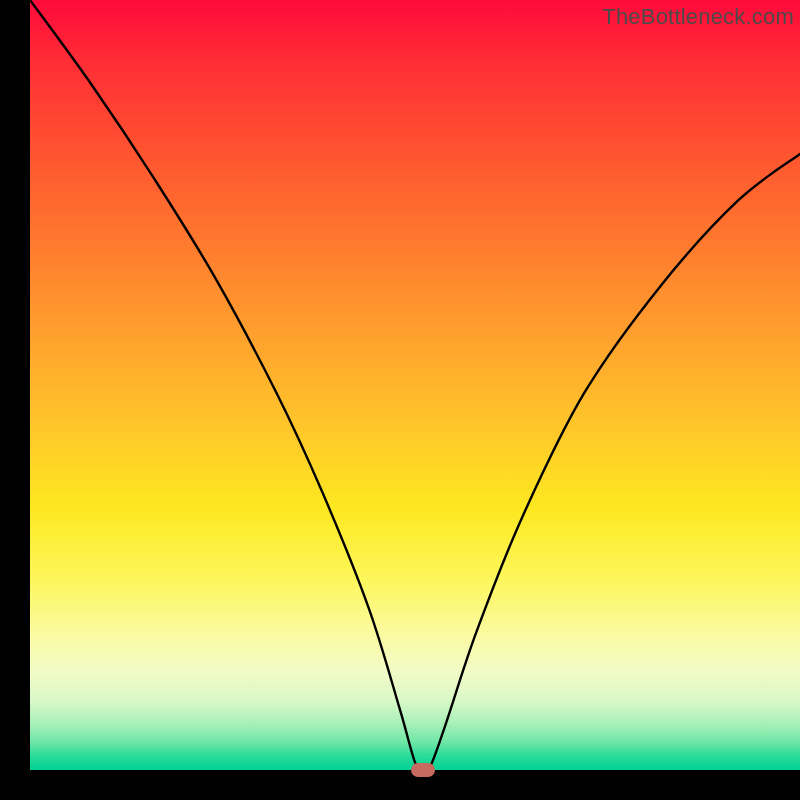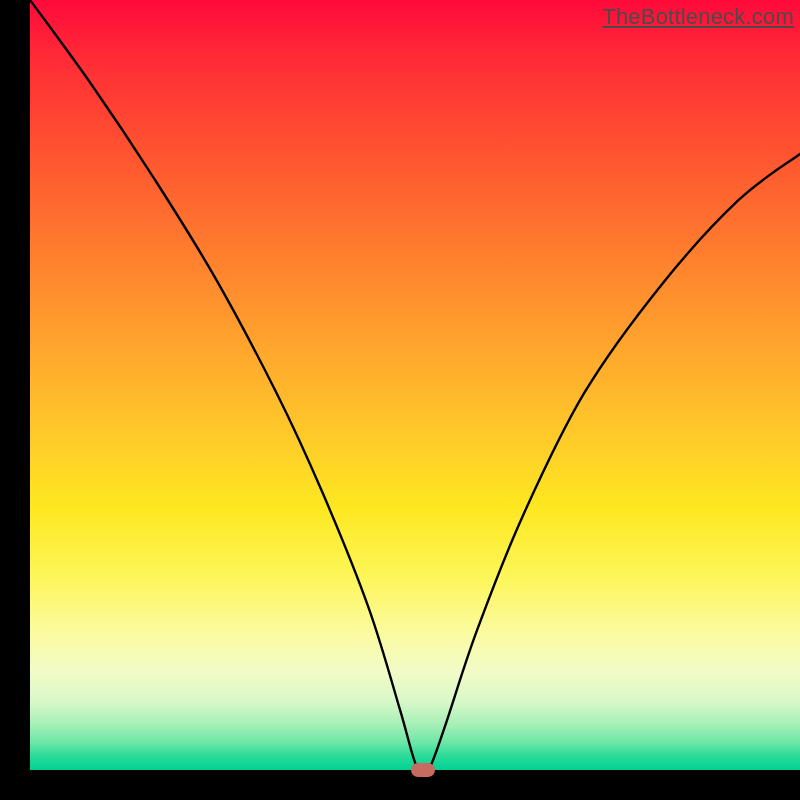--- a/index.html
+++ b/index.html
@@ -45,21 +45,20 @@
   }
   .watermark {
     position: absolute;
     top: 4px;
     right: 6px;
     color: #4b4b4b;
     font-size: 22px;
     font-weight: 500;
     letter-spacing: 0.2px;
     user-select: none;
-    text-decoration: underline;
   }
   svg.curve {
     position: absolute;
     left: 0;
     top: 0;
     width: 770px;
     height: 770px;
   }
   .marker {
     position: absolute;

